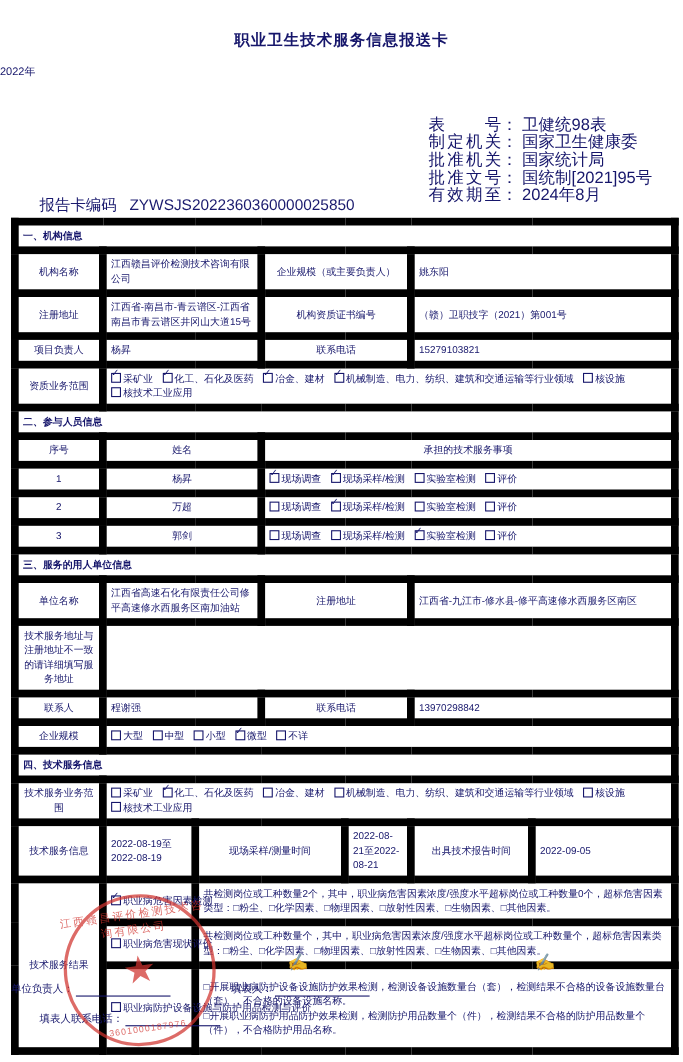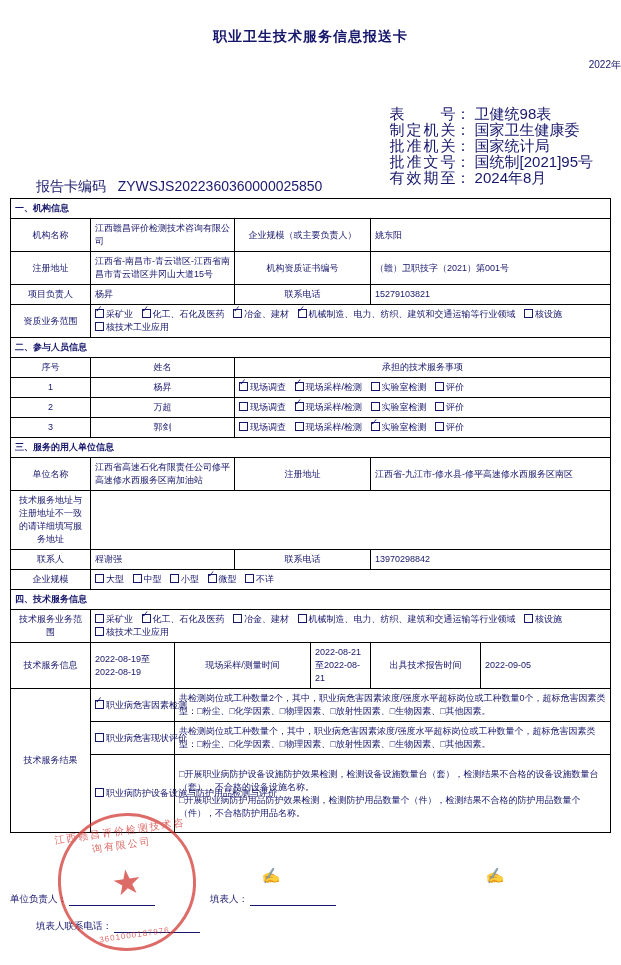--- a/index.html
+++ b/index.html
@@ -15,21 +15,21 @@
   .page{position:relative;width:621px;height:965px;padding:0;box-sizing:border-box;}
   .title{
     text-align:center;
     font-size:14px;
     font-weight:bold;
     letter-spacing:1px;
     margin-top:28px;
     color:#16166b;
   }
   .subtitle{
-    text-align:right;
+    text-align:left;
     font-size:10px;
     margin-top:12px;
     color:#16166b;
   }
   .meta{
     position:absolute;
     right:28px;
     top:78px;
     font-size:15px;
     line-height:16px;
@@ -46,21 +46,21 @@
   }
   table.main{
     position:absolute;
     left:10px;
     top:170px;
     width:600px;
     border-collapse:collapse;
     table-layout:fixed;
   }
   table.main td{
-    border:1px solid #000000;
+    border:7px solid #000000;
     padding:3px 4px;
     font-size:9px;
     line-height:13px;
     vertical-align:middle;
     color:#16166b;
   }
   .sect{
     font-weight:bold;
     text-align:left;
     padding-left:4px !important;

